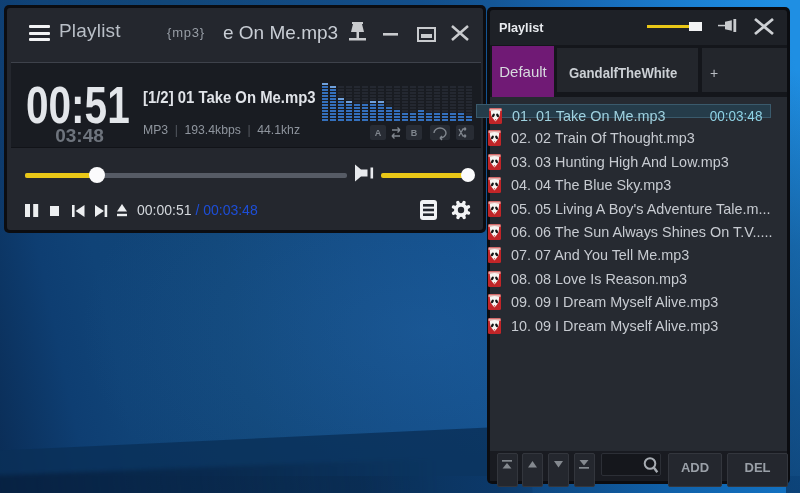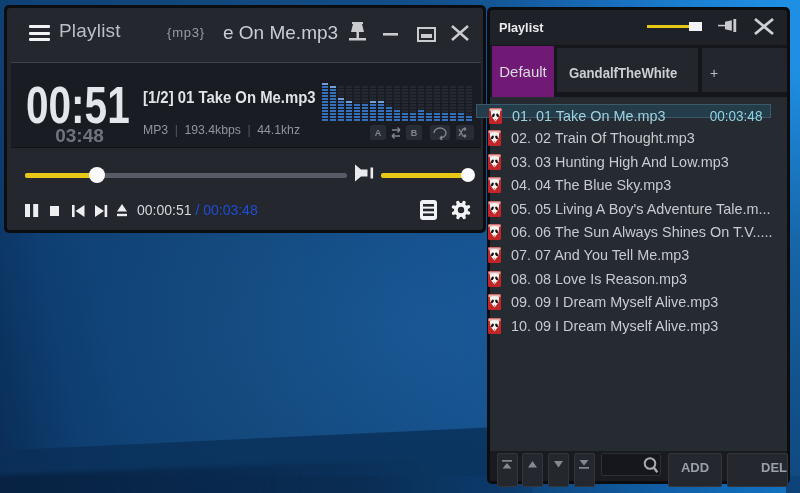--- a/index.html
+++ b/index.html
@@ -59,21 +59,21 @@
 .row{position:absolute;left:476px;width:295px;height:14px;font-size:15px;color:#c7cbd1;line-height:22px;white-space:nowrap}
 .row .txt{position:absolute;left:35px;top:0;transform:scaleX(.96);transform-origin:0 50%}
 #row1{background:#253c4a;border:1px solid #3a5a6c;color:#9fd2e0}
 #row1 .time{position:absolute;right:8px;top:0;color:#8ed2e4;transform:scaleX(.9);transform-origin:100% 50%}
 .micon{position:absolute;left:12px;top:3px;width:13px;height:16px}
 
 #plfoot{position:absolute;left:490px;top:451px;width:297px;height:30px;background:#191b21}
 .fbtn{position:absolute;top:453px;height:34px;background:#24272e;border:1px solid #33363d;border-radius:2px}
 #search{position:absolute;left:601px;top:453px;width:60px;height:23px;background:#15171c;border:1px solid #2c2f36;border-radius:2px}
 #addbtn{left:668px;width:54px;text-align:center;font-size:13px;font-weight:bold;color:#9aa0a8;line-height:27px}
-#delbtn{left:727px;width:61px;text-align:right;font-size:13px;font-weight:bold;color:#9aa0a8;line-height:27px}
+#delbtn{left:727px;width:61px;text-align:center;font-size:13px;font-weight:bold;color:#9aa0a8;line-height:27px}
 svg{position:absolute;overflow:visible}
 </style></head><body>
 <div id="band"></div>
 <div id="band2"></div>
 <div id="band3"></div>
 <div id="rstrip"></div>
 
 <div id="player">
     <div id="pinner"></div>
   </div>

